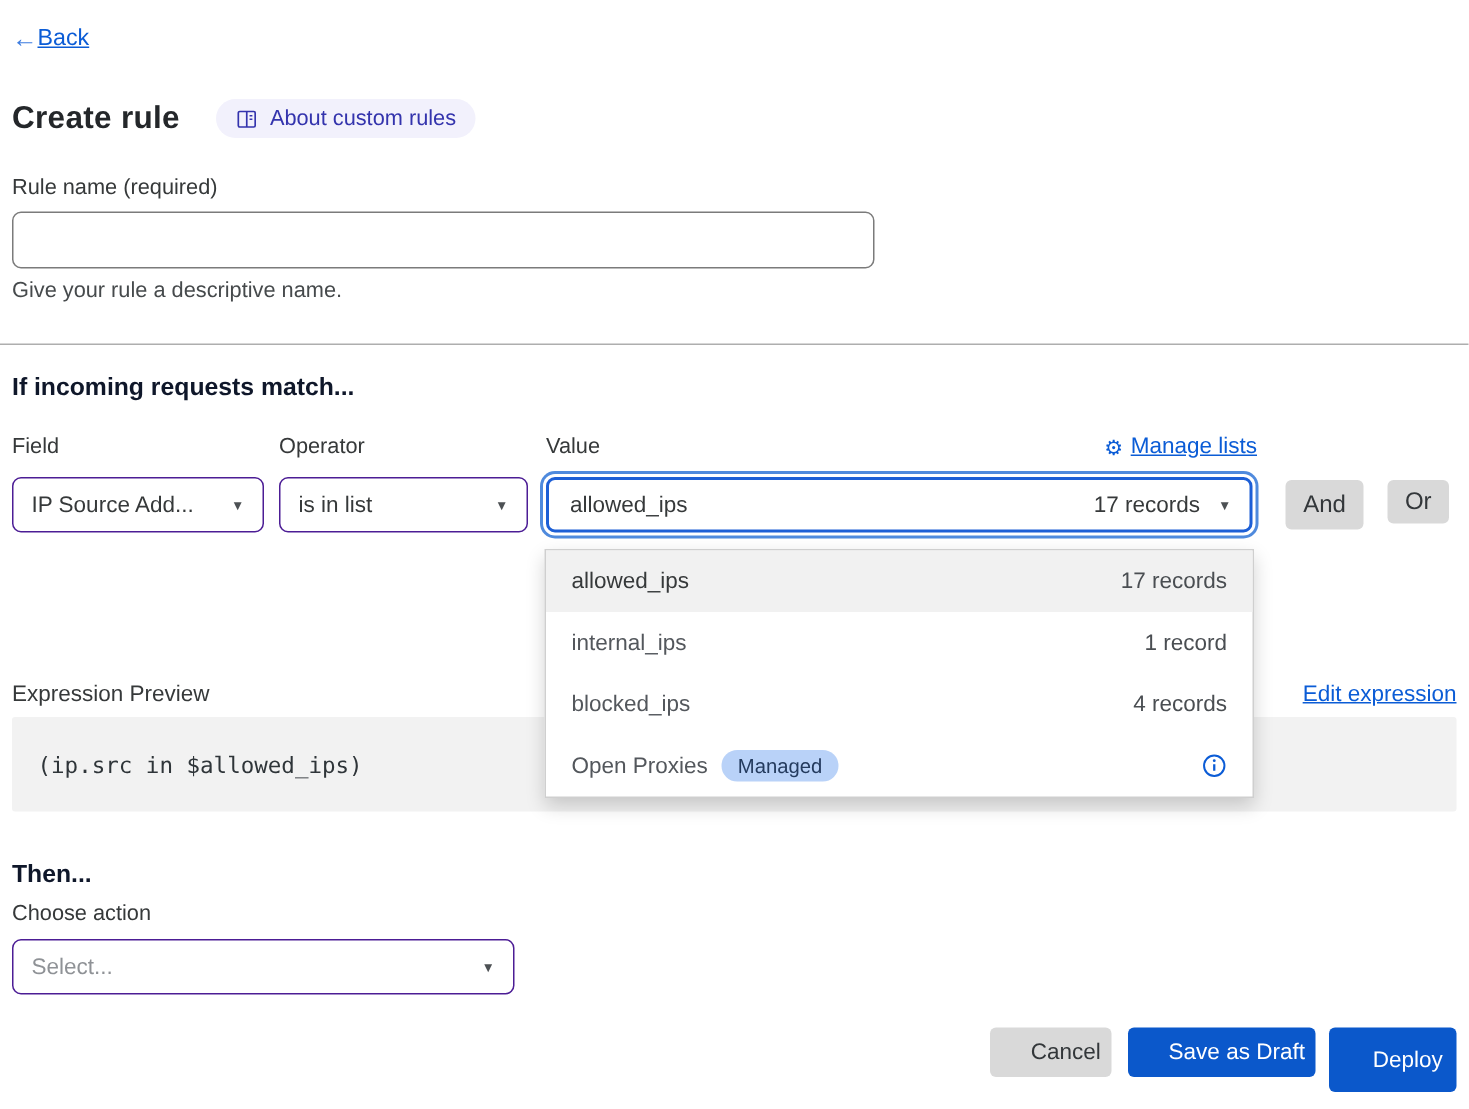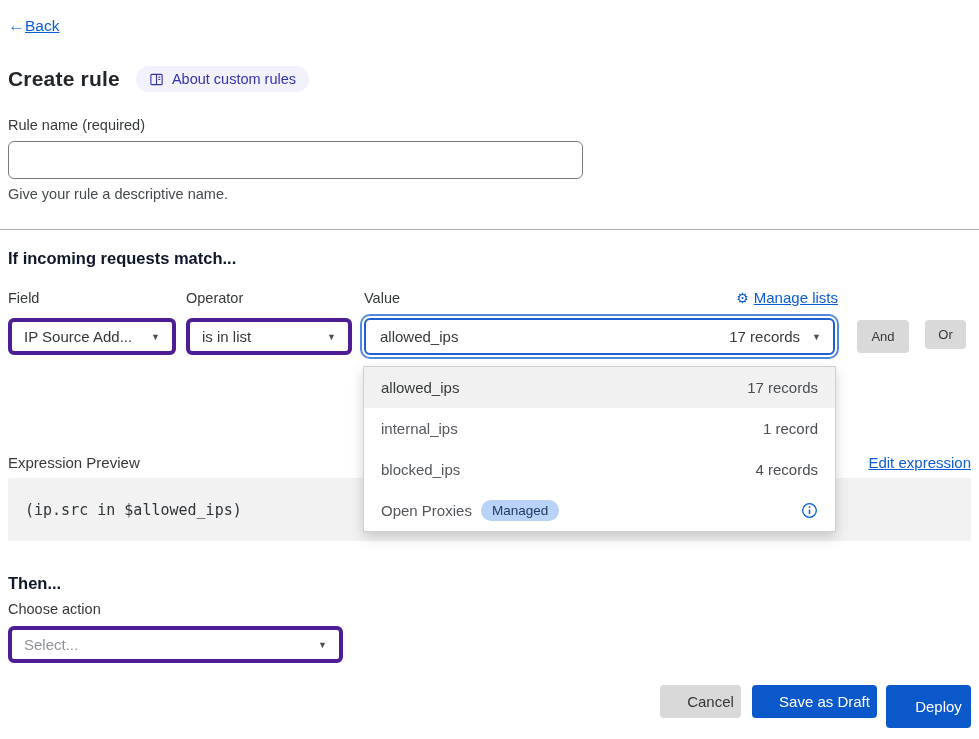--- a/index.html
+++ b/index.html
@@ -17,21 +17,21 @@
   
   .back-link {
     top: 16px; left: 8px;
     font-size: 15.5px; color: #0b5cd6; cursor: pointer;
     display: flex; align-items: center;
   }
   .back-link .arrow { font-size: 17px; color: #3f7ee0; text-decoration: none; }
   .back-link .back-text { text-decoration: underline; }
 
   
-  .title-row { top: 66px; left: 8px; display: flex; align-items: center; gap: 16px; }
+  .title-row { top: 66px; left: 8px; display: flex; align-items: center; gap: 24px; }
   .page-title { font-size: 21px; font-weight: 700; color: #24272a; letter-spacing: 0.2px; }
   .about-pill {
     display: inline-flex; align-items: center; gap: 8px;
     background: #f2f1fc; color: #3434ad;
     font-size: 14.5px; padding: 5px 13px; border-radius: 15px; cursor: pointer;
   }
   .about-pill svg { display: block; }
 
   .field-label { font-size: 14.5px; color: #36393a; }
 
@@ -59,39 +59,39 @@
     top: 289px; right: 141px;
     display: flex; align-items: center; gap: 5px;
     color: #0b5cd6; font-size: 15px; cursor: pointer;
   }
   .manage-lists .gear { font-size: 14px; line-height: 1; }
   .manage-lists .link-text { text-decoration: underline; }
 
   
   .select {
     display: flex; align-items: center; justify-content: space-between;
-    border: 4px solid #4c1d95; border-radius: 6px; background: #fff;
+    border: 1px solid #4c1d95; border-radius: 6px; background: #fff;
     height: 37px; padding: 0 12px; font-size: 15px; color: #36393a;
     cursor: pointer;
   }
   .select .caret { font-size: 9px; color: #4d5154; margin-left: 8px; }
   .field-select  { top: 318px; left: 8px;   width: 168px; }
   .operator-select { top: 318px; left: 186px; width: 166px; }
   .value-select {
     top: 318px; left: 364px; width: 471px;
     border: 2px solid #1d5fd6; border-radius: 6px;
     box-shadow: 0 0 0 2px #ffffff, 0 0 0 4px #4f8add;
     padding: 0 12px 0 14px;
   }
   .value-select .meta { color: #36393a; margin-left: auto; }
   .value-select .caret { margin-left: 12px; }
 
   .gray-btn {
     background: #d9d9d9; color: #33373a; border: none; border-radius: 4px;
-    font-size: 13px; font-family: inherit; cursor: pointer;
+    font-size: 16px; font-family: inherit; cursor: pointer;
     display: flex; align-items: center; justify-content: center;
   }
   .and-btn { top: 320px; left: 857px; width: 52px; height: 33px; }
   .or-btn  { top: 320px; left: 925px; width: 41px; height: 29px; }
 
   
   .dropdown-panel {
     top: 366px; left: 363px; width: 473px;
     background: #ffffff; border: 1px solid #cfcfcf;
     box-shadow: 0 5px 12px rgba(0,0,0,0.18);

